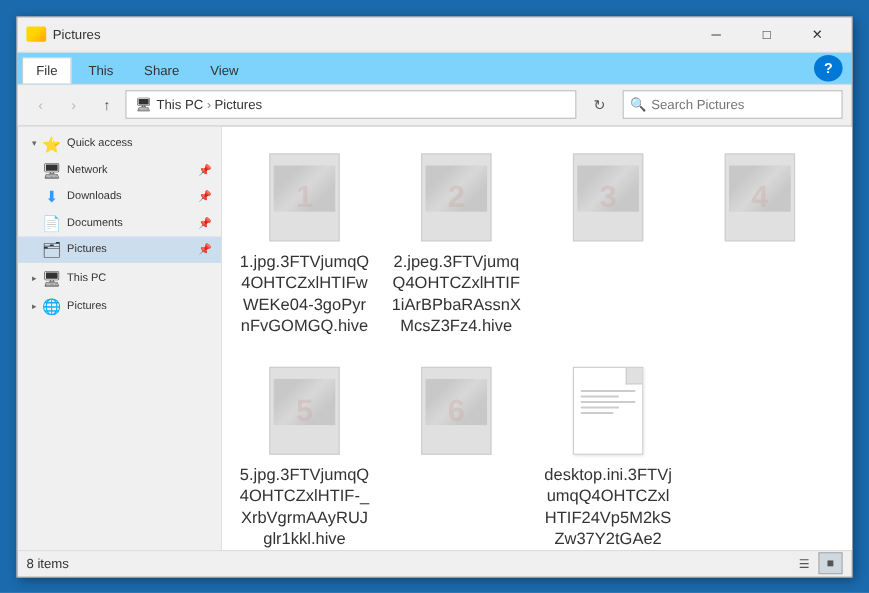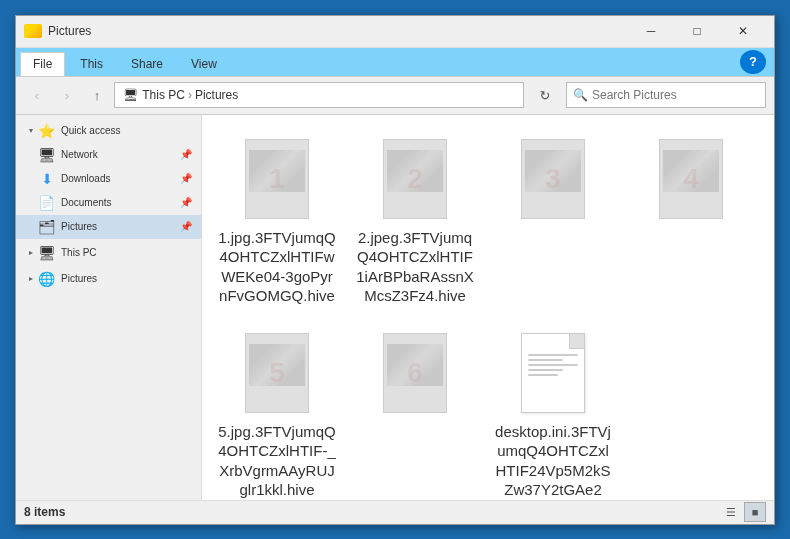--- a/index.html
+++ b/index.html
@@ -304,21 +304,21 @@
     .status-bar {
       height: 24px;
       background: #f0f0f0;
       border-top: 1px solid #ddd;
       display: flex;
       align-items: center;
       padding: 0 8px;
       font-size: 12px;
       color: #333;
     }
-    .status-left { flex: 1; font-weight: bold; }
+    .status-left { flex: 1; }
     .status-right {
       display: flex;
       gap: 2px;
     }
     .view-btn {
       width: 22px;
       height: 20px;
       border: 1px solid transparent;
       cursor: pointer;
       display: flex;

